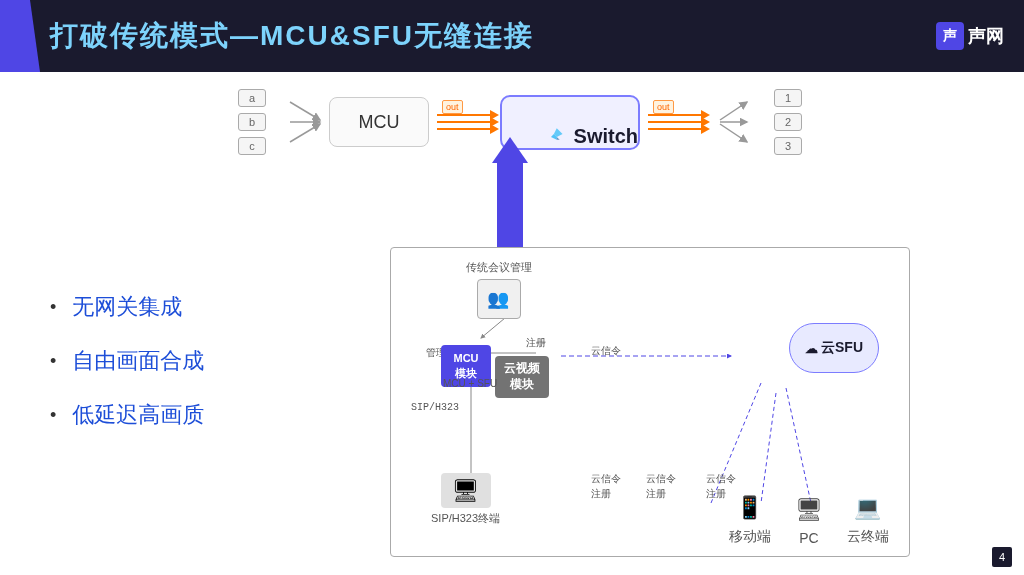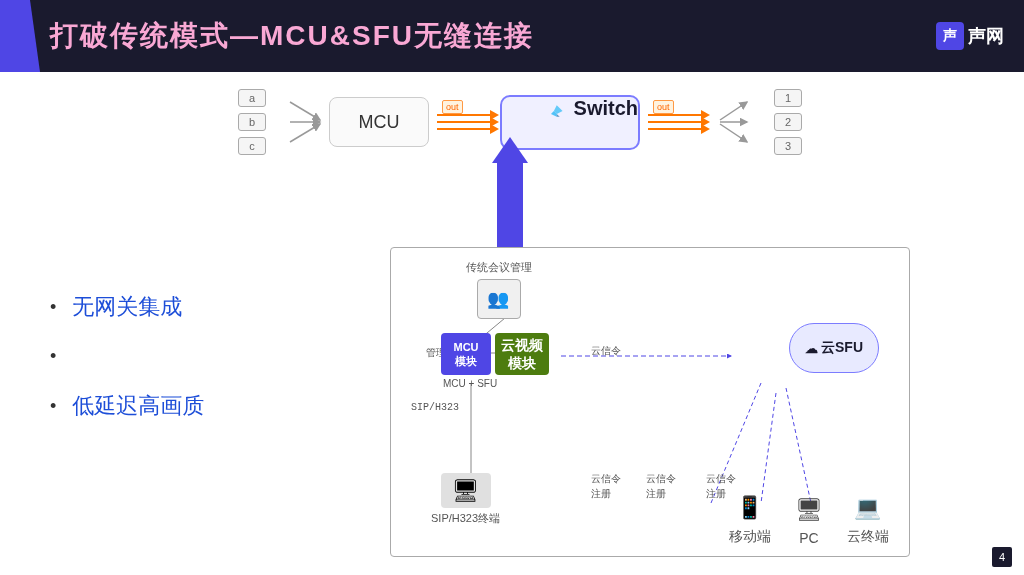--- a/index.html
+++ b/index.html
@@ -27,21 +27,21 @@
     .header-accent {
       position: absolute;
       top: 0; left: 0;
       width: 40px;
       height: 72px;
       background: #4f46e5;
       clip-path: polygon(0 0, 30px 0, 40px 72px, 0 72px);
     }
 
     .header-title {
-      color: #f9a8d4;
+      color: #7dd3fc;
       font-size: 28px;
       font-weight: bold;
       margin-left: 30px;
       letter-spacing: 2px;
     }
 
     .header-logo {
       position: absolute;
       right: 20px;
       top: 50%;
@@ -126,21 +126,21 @@
     }
 
     
     .switch-box {
       width: 140px;
       height: 55px;
       border: 2px solid #7c7cff;
       border-radius: 10px;
       background: #f0f0ff;
       display: flex;
-      align-items: flex-start;
+      align-items: flex-end;
       justify-content: center;
       gap: 10px;
       position: relative;
       padding-left: 48px;
     }
 
     .switch-label {
       font-size: 20px;
       font-weight: bold;
       color: #1a1a2e;
@@ -261,30 +261,31 @@
       justify-content: center;
       color: white;
       font-size: 11px;
       font-weight: bold;
       line-height: 1.3;
     }
 
     .bd-cloud-video-box {
       width: 54px;
       height: 42px;
-      background: #4d7c0f;
+      background: #737373;
       border-radius: 4px;
       display: flex;
       flex-direction: column;
       align-items: center;
       justify-content: center;
       color: white;
-      font-size: 14px;
+      font-size: 12px;
       font-weight: bold;
       line-height: 1.3;
+      margin-top: 23px;
     }
 
     
     .bd-cloud-sfu {
       position: absolute;
       top: 75px;
       right: 30px;
       display: flex;
       flex-direction: column;
       align-items: center;
@@ -607,20 +608,21 @@
     </div>
   </div>
 
   <div class="bullets">
     <div class="bullet-item">
       <span style="font-size:18px;color:#333;margin-right:4px;">•</span>
       <span class="bullet-text">无网关集成</span>
     </div>
     <div class="bullet-item">
       <span style="font-size:18px;color:#333;margin-right:4px;">•</span>
+      <span class="bullet-text">自由画面合成</span>
     </div>
     <div class="bullet-item">
       <span style="font-size:18px;color:#333;margin-right:4px;">•</span>
       <span class="bullet-text">低延迟高画质</span>
     </div>
   </div>
 
   <div class="page-indicator">4</div>
 </div>
 

